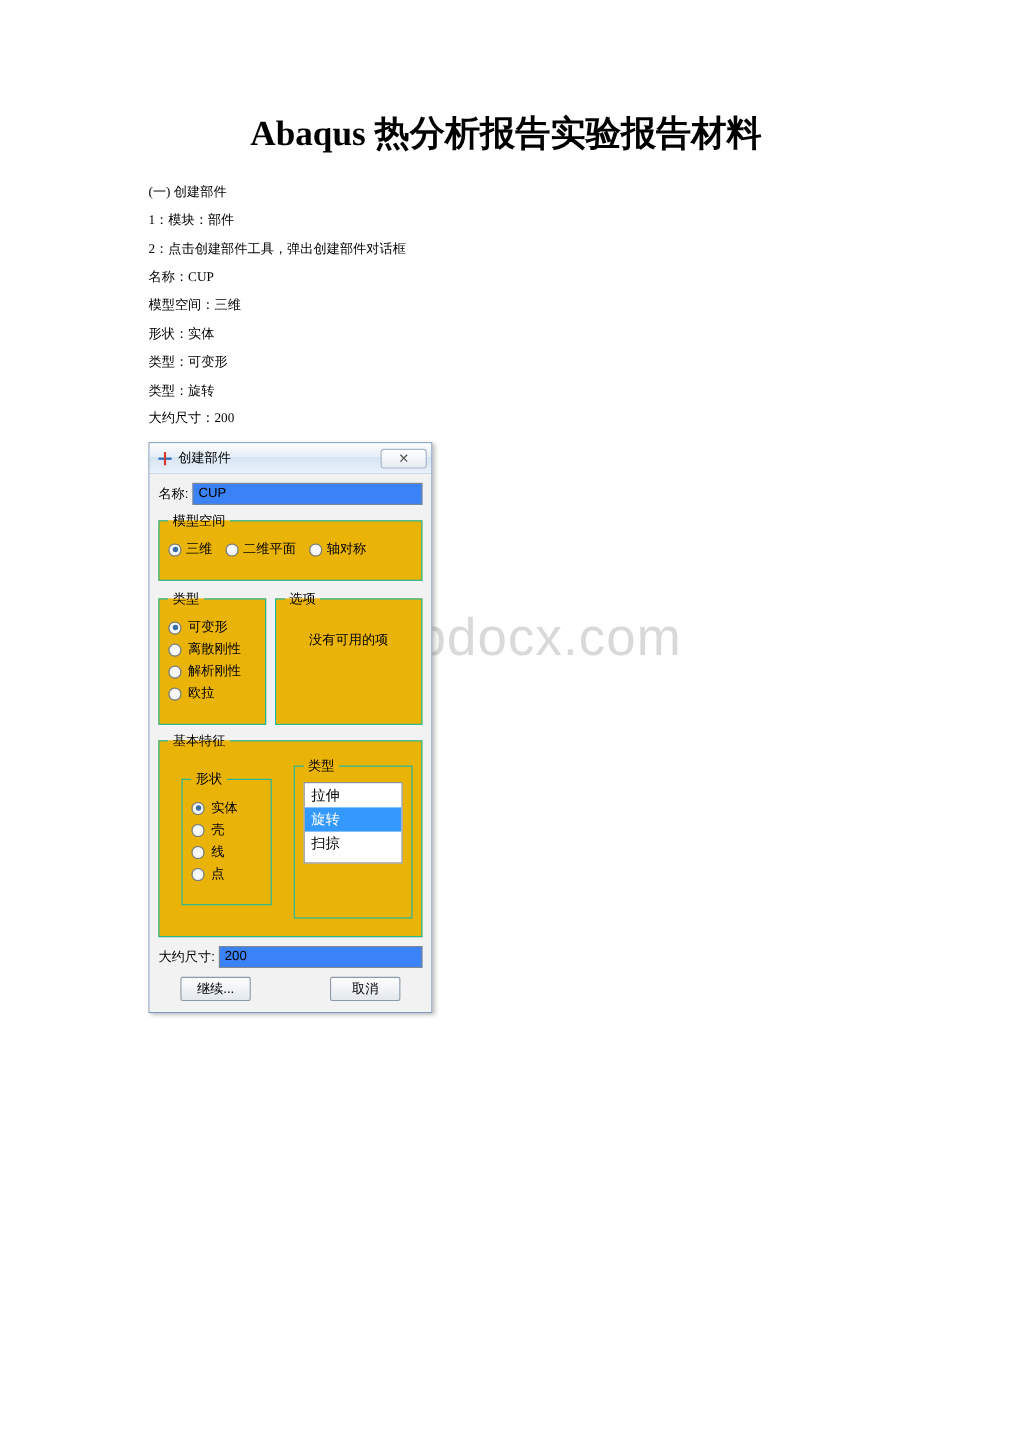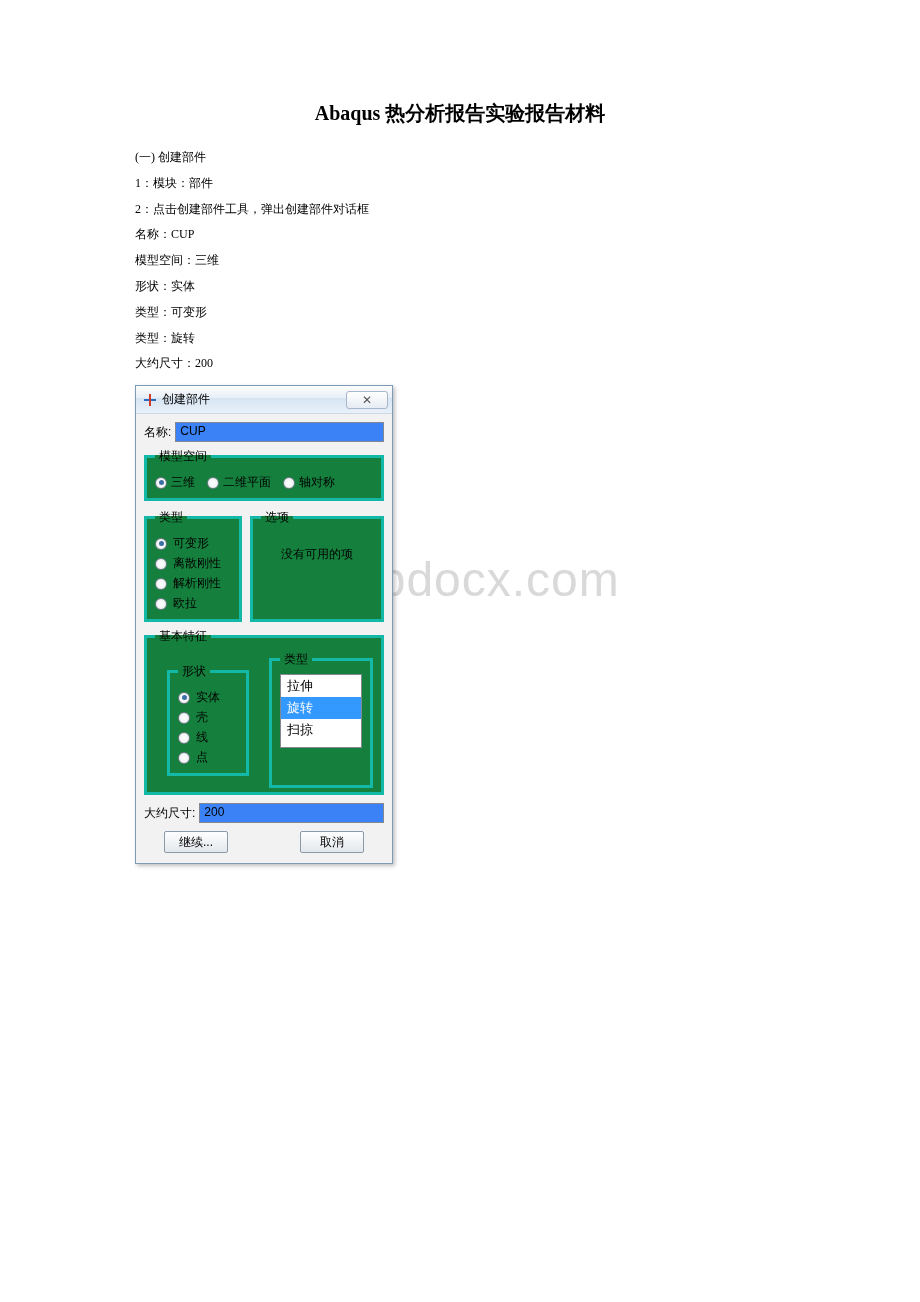--- a/index.html
+++ b/index.html
@@ -8,21 +8,21 @@
     padding: 0;
     background: #ffffff;
     font-family: "SimSun", "宋体", serif;
     width: 920px;
   }
   .page {
     padding: 100px 135px 80px 135px;
   }
   .title {
     text-align: center;
-    font-size: 20px;
+    font-size: 32px;
     font-weight: bold;
     font-family: "SimHei", "黑体", "Times New Roman", serif;
     margin-bottom: 18px;
   }
   .line {
     font-size: 12px;
     line-height: 2.15;
     font-family: "SimSun", "宋体", "Times New Roman", serif;
   }
 
@@ -95,25 +95,25 @@
     border: 1px solid #828790;
     background: #3b82f6;
     height: 20px;
     padding: 1px 4px;
     font-size: 12px;
     font-family: Tahoma, sans-serif;
     flex: 1;
   }
 
   fieldset.grp {
-    border: 3px solid #14b8a6;
+    border: 1px solid #14b8a6;
     border-radius: 0;
     margin: 6px 0 8px 0;
-    padding: 6px 8px 4px 8px;
-    background: #15803d;
+    padding: 6px 8px 16px 8px;
+    background: #eab308;
   }
   fieldset.grp > legend {
     padding: 0 4px;
     font-size: 12px;
     color: #000;
   }
   .radio-row {
     display: flex;
     align-items: center;
     gap: 6px;

